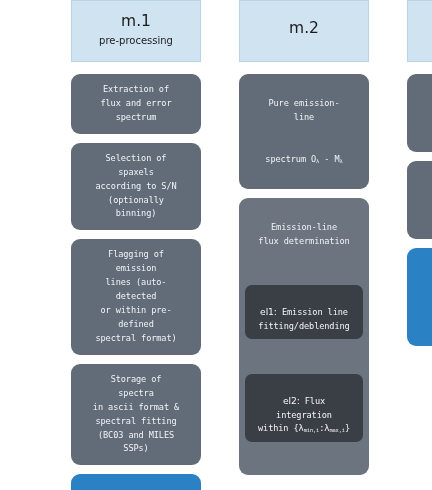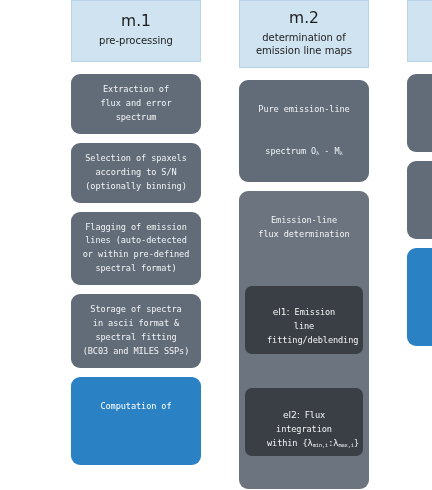--- a/index.html
+++ b/index.html
@@ -61,44 +61,44 @@
 
   
   .step {
     background: #626c78;
     color: #f2f4f6;
     border-radius: 9px;
     text-align: center;
     font-family: "DejaVu Sans Mono", monospace;
     font-size: 8.6px;
     line-height: 1.62;
-    padding: 9px 10px;
+    padding: 9px 20px;
     margin-bottom: 9px;
     white-space: pre-line;
     box-sizing: border-box;
     letter-spacing: -0.1px;
   }
   .step.accent {
     background: #2a82c4;
     color: #ffffff;
   }
   .step.group {
     background: #6b747f;
     padding: 9px 6px 7px 6px;
   }
   .group-title {
     white-space: pre-line;
-    margin-bottom: 16px;
+    margin-bottom: 8px;
   }
   
   .substep {
     background: #3a3f46;
     color: #f4f5f6;
     border-radius: 7px;
-    padding: 6px 22px;
+    padding: 6px 13px;
     margin-bottom: 7px;
     text-align: center;
     font-family: "DejaVu Sans Mono", monospace;
     font-size: 8.6px;
     line-height: 1.6;
     white-space: pre-line;
   }
   .substep:last-child { margin-bottom: 12px; }
   .substep .tag {
     font-family: "DejaVu Sans", sans-serif;
@@ -142,22 +142,20 @@
       <div>Computation of</div>
       
       
     </div>
   </div>
 
   <div class="column" id="col-2">
 
     <div class="header-card">
       <div class="header-id">m.2</div>
-      <div class="header-sub">determination of
-emission line maps</div>
     </div>
 
     <div class="step">
       <div>Pure emission-line</div>
       <div>
         <span class="nowrap">spectrum O<sub>λ</sub> - M<sub>λ</sub></span>
       </div>
     </div>
 
 

